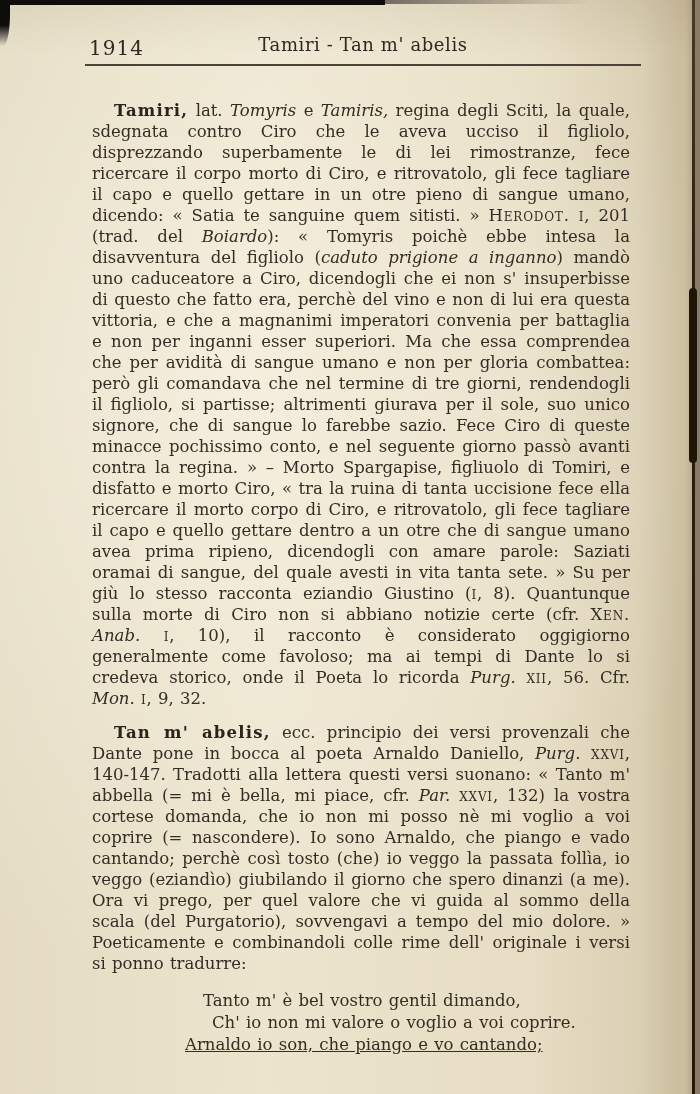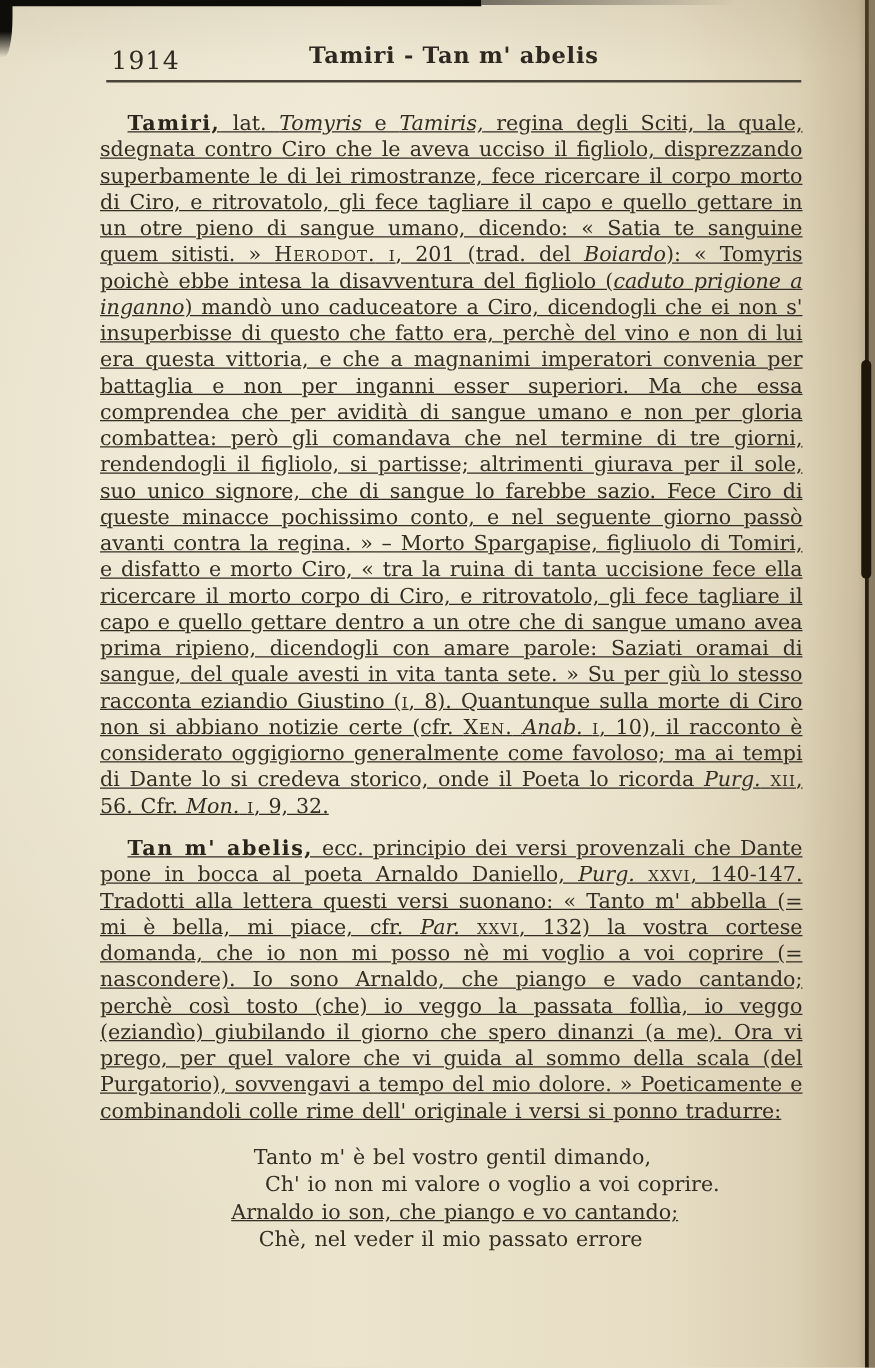--- a/index.html
+++ b/index.html
@@ -22,29 +22,29 @@
   .scan-corner{position:absolute;top:0;left:0;width:10px;height:46px;
     background:linear-gradient(to bottom,#0f0d0a 55%, rgba(15,13,10,0));border-radius:0 0 70% 0;}
   .scan-right-edge{position:absolute;top:0;right:0;width:6px;height:100%;background:#8a7c62;}
   .scan-right-line{position:absolute;top:0;right:5px;width:3px;height:100%;
     background:linear-gradient(to bottom,#4a3b27 0%, #2a1f12 25%, #241a0e 100%);}
   .scan-right-blob{position:absolute;right:3px;top:288px;width:8px;height:175px;
     background:#1e150b;border-radius:5px;}
   
   .header{position:absolute;top:34px;left:85px;width:556px;height:26px;color:#2e2820;}
   .pagenum{position:absolute;left:4px;top:2px;font-size:20px;letter-spacing:1px;}
-  .running-head{display:block;text-align:center;font-size:18px;font-weight:700;letter-spacing:0.6px;}
+  .running-head{display:block;text-align:center;font-size:18px;font-weight:400;letter-spacing:0.6px;}
   .rule{position:absolute;top:64px;left:85px;width:556px;height:2px;background:#4a4338;}
   
   .body-text{
     position:absolute;top:88px;left:80px;width:562px;
     color:#342d24;font-size:16.5px;line-height:21px;
     text-align:justify;word-spacing:1px;
   }
-  p.entry{margin:0;text-indent:22px;text-decoration:underline;}
+  p.entry{margin:12px;text-indent:22px;}
   p.entry.second{margin-top:13px;}
   .s-i{font-style:italic;}
   .s-sc{font-variant:small-caps;letter-spacing:0.8px;}
   .s-hw{font-weight:700;letter-spacing:1.2px;color:#2a241c;}
   
   .verse{margin-top:16px;margin-left:105px;text-align:left;line-height:22px;word-spacing:1px;}
   .vl{white-space:nowrap;}
   .vl1{margin-left:18px;}
   .vl2{margin-left:27px;}
   .vl3{margin-left:0;text-decoration:underline;}
@@ -67,16 +67,15 @@
   </header>
   <div class="rule"></div>
 
   <main class="body-text">
     <p class="entry first"><span class="s-hw">Tamiri,</span><span> lat. </span><span class="s-i">Tomyris</span><span> e </span><span class="s-i">Tamiris,</span><span> regina degli Sciti, la quale, sdegnata contro Ciro che le aveva ucciso il figliolo, disprezzando superbamente le di lei rimostranze, fece ricercare il corpo morto di Ciro, e ritrovatolo, gli fece tagliare il capo e quello gettare in un otre pieno di sangue umano, dicendo: « Satia te sanguine quem sitisti. » </span><span class="s-sc">Herodot.</span><span> </span><span class="s-sc">i</span><span>, 201 (trad. del </span><span class="s-i">Boiardo</span><span>): « Tomyris poichè ebbe intesa la disavventura del figliolo (</span><span class="s-i">caduto prigione a inganno</span><span>) mandò uno caduceatore a Ciro, dicendogli che ei non s' insuperbisse di questo che fatto era, perchè del vino e non di lui era questa vittoria, e che a magnanimi imperatori convenia per battaglia e non per inganni esser superiori. Ma che essa comprendea che per avidità di sangue umano e non per gloria combattea: però gli comandava che nel termine di tre giorni, rendendogli il figliolo, si partisse; altrimenti giurava per il sole, suo unico signore, che di sangue lo farebbe sazio. Fece Ciro di queste minacce pochissimo conto, e nel seguente giorno passò avanti contra la regina. » – Morto Spargapise, figliuolo di Tomiri, e disfatto e morto Ciro, « tra la ruina di tanta uccisione fece ella ricercare il morto corpo di Ciro, e ritrovatolo, gli fece tagliare il capo e quello gettare dentro a un otre che di sangue umano avea prima ripieno, dicendogli con amare parole: Saziati oramai di sangue, del quale avesti in vita tanta sete. » Su per giù lo stesso racconta eziandio Giustino (</span><span class="s-sc">i</span><span>, 8). Quantunque sulla morte di Ciro non si abbiano notizie certe (cfr. </span><span class="s-sc">Xen.</span><span> </span><span class="s-i">Anab.</span><span> </span><span class="s-sc">i</span><span>, 10), il racconto è considerato oggigiorno generalmente come favoloso; ma ai tempi di Dante lo si credeva storico, onde il Poeta lo ricorda </span><span class="s-i">Purg.</span><span> </span><span class="s-sc">xii</span><span>, 56. Cfr. </span><span class="s-i">Mon.</span><span> </span><span class="s-sc">i</span><span>, 9, 32.</span></p>
     <p class="entry second"><span class="s-hw">Tan m' abelis,</span><span> ecc. principio dei versi provenzali che Dante pone in bocca al poeta Arnaldo Daniello, </span><span class="s-i">Purg.</span><span> </span><span class="s-sc">xxvi</span><span>, 140-147. Tradotti alla lettera questi versi suonano: « Tanto m' abbella (= mi è bella, mi piace, cfr. </span><span class="s-i">Par.</span><span> </span><span class="s-sc">xxvi</span><span>, 132) la vostra cortese domanda, che io non mi posso nè mi voglio a voi coprire (= nascondere). Io sono Arnaldo, che piango e vado cantando; perchè così tosto (che) io veggo la passata follìa, io veggo (eziandìo) giubilando il giorno che spero dinanzi (a me). Ora vi prego, per quel valore che vi guida al sommo della scala (del Purgatorio), sovvengavi a tempo del mio dolore. » Poeticamente e combinandoli colle rime dell' originale i versi si ponno tradurre:</span></p>
     <div class="verse">
       <div class="vl vl1">Tanto m' è bel vostro gentil dimando,</div>
       <div class="vl vl2">Ch' io non mi valore o voglio a voi coprire.</div>
       <div class="vl vl3">Arnaldo io son, che piango e vo cantando;</div>
-      <div class="vl vl4">Chè, nel veder il mio passato errore</div>
     </div>
   </main>
 </div>
 
 </body></html>

